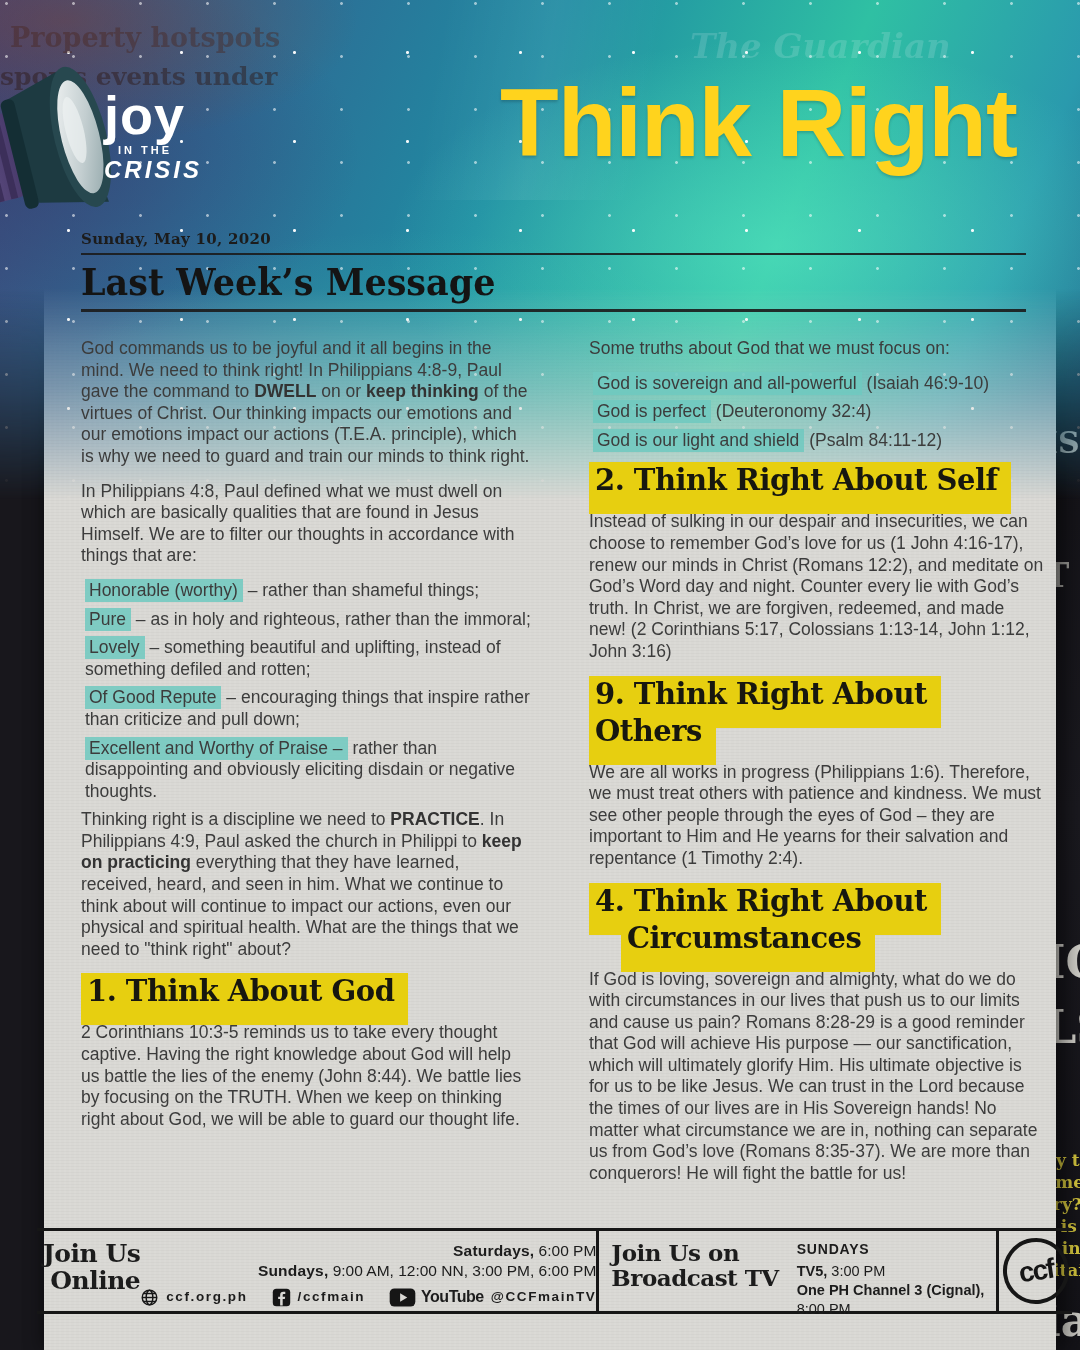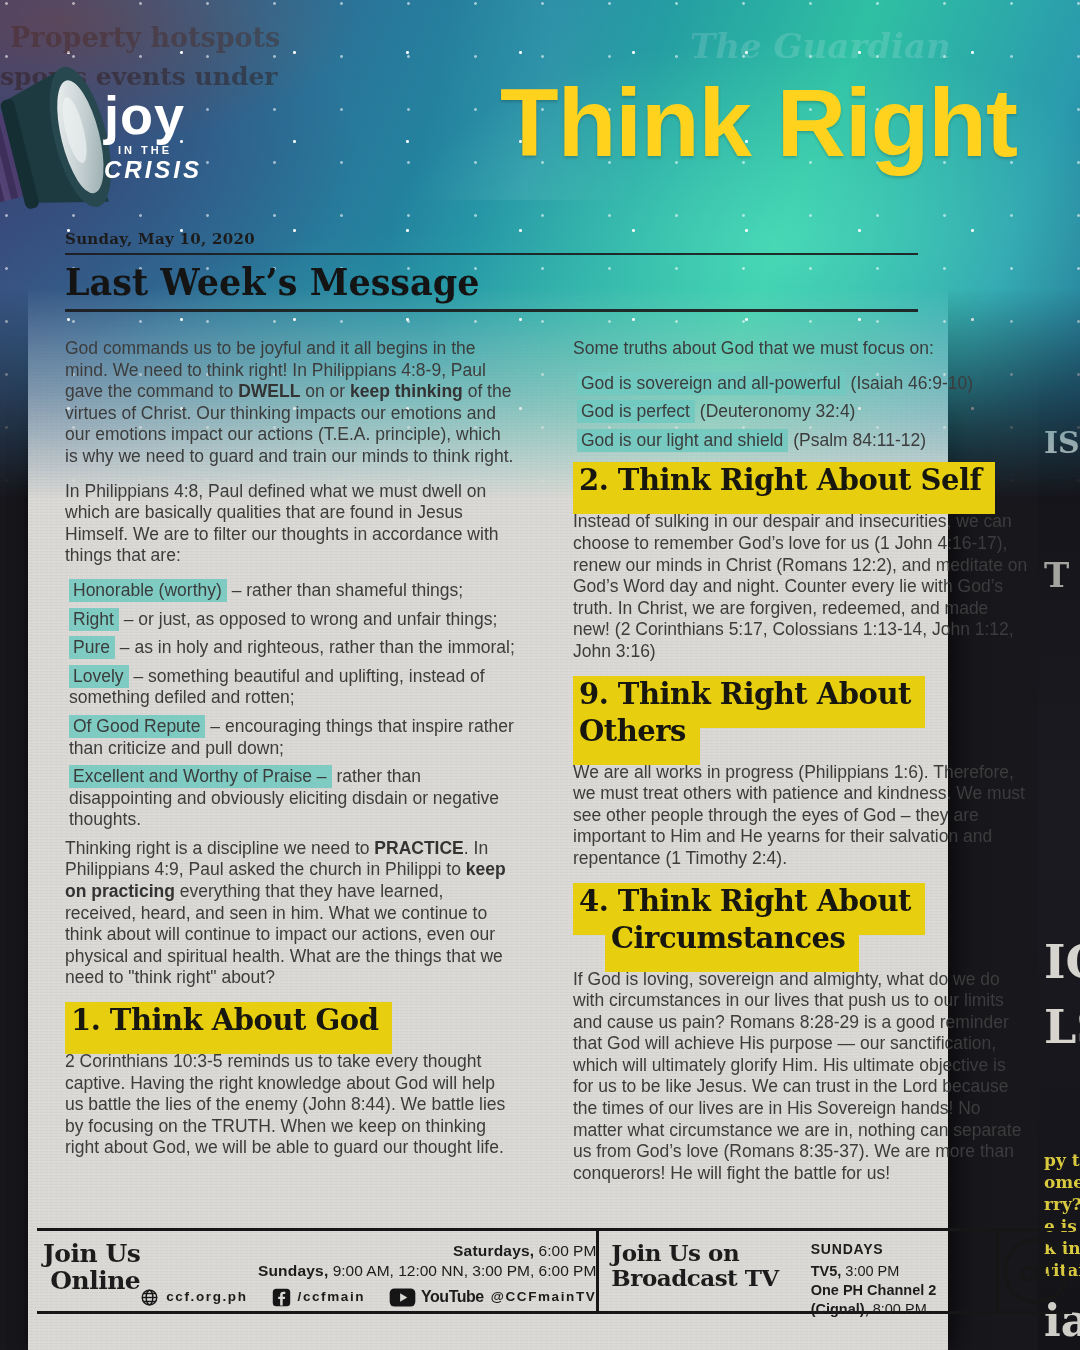--- a/index.html
+++ b/index.html
@@ -16,21 +16,21 @@
   .frag:nth-of-type(4){top:1000px;font-size:46px;color:rgba(235,233,225,.9);}
   .frag:nth-of-type(5){top:1150px;font-size:17px;color:#d8c93f;}
   .frag:nth-of-type(6){top:1172px;font-size:17px;color:#d8c93f;}
   .frag:nth-of-type(7){top:1194px;font-size:17px;color:#d8c93f;}
   .frag:nth-of-type(8){top:1216px;font-size:17px;color:#d8c93f;}
   .frag:nth-of-type(9){top:1238px;font-size:17px;color:#d8c93f;}
   .frag:nth-of-type(10){top:1260px;font-size:17px;color:#d8c93f;}
   .frag:nth-of-type(11){top:1295px;font-size:44px;color:rgba(240,238,230,.85);}
 
   
-  .paper{position:absolute;left:28px;top:190px;width:920px;height:1160px;
+  .paper{position:absolute;left:44px;top:190px;width:1012px;height:1160px;
     background-color:#d9d8d4;
     background-image:
       repeating-linear-gradient(0deg,rgba(0,0,0,.022) 0 1px,transparent 1px 3px),
       repeating-linear-gradient(90deg,rgba(255,255,255,.05) 0 2px,transparent 2px 5px);
     box-shadow:10px 0 22px rgba(0,0,0,.5), -6px 0 14px rgba(0,0,0,.25);}
 
   
   .aurora{position:absolute;left:0;top:0;width:1080px;height:515px;z-index:2;pointer-events:none;
     background:
       radial-gradient(ellipse 420px 180px at 6% 4%,rgba(135,62,44,.42),transparent 70%),
@@ -86,21 +86,21 @@
     color:#17170f;margin:11px 0 12px;letter-spacing:-.5px;}
   mark.hl-yellow{background:#e7cf10;color:inherit;padding:1px 14px 17px 6px;
     box-decoration-break:clone;text-align:right;-webkit-box-decoration-break:clone;}
   mark.hl-yellow.ind{margin-left:32px;}
 
   
   .footer{position:absolute;left:37px;right:8px;bottom:36px;height:80px;z-index:3;
     border-top:3px solid #161616;border-bottom:3px solid #161616;display:flex;color:#1c1c1c;}
   .fcell{display:flex;align-items:flex-start;}
   .fcell.c1{flex:0 0 459px;padding:9px 0 0 6px;text-align:right;}
-  .fcell.c2{flex:0 0 385px;border-left:3px solid #161616;padding:9px 0 0 12px;gap:32px;}
+  .fcell.c2{flex:0 0 385px;border-left:3px solid #161616;padding:9px 0 0 12px;gap:18px;}
   .fcell.c3{flex:1;border-left:3px solid #161616;align-items:center;justify-content:center;}
   .ftitle{font-family:"DejaVu Serif",serif;font-weight:bold;font-size:25px;line-height:27px;
     letter-spacing:-.5px;white-space:nowrap;}
   .fcell.c2 .ftitle{font-size:23px;line-height:25px;}
   .sched{font-size:15.5px;line-height:20px;padding-top:1px;}
   .sched b{letter-spacing:.2px;}
   .tv-sched{font-size:14.5px;line-height:19px;padding-top:0;}
   .tv-days{font-weight:bold;font-size:14px;letter-spacing:.8px;margin-bottom:3px;}
   .icons-row{display:flex;align-items:center;gap:24px;margin-top:6px;
     font-size:13.5px;font-weight:bold;letter-spacing:1.6px;}
@@ -135,21 +135,20 @@
         <div class="date">Sunday, May 10, 2020</div>
         <div class="rule"></div>
         <div class="mast-title">Last Week’s Message</div>
         <div class="rule thick"></div>
       </div>
       <div class="cols">
         <div class="col">
             <p class="bp"><span>God commands us to be joyful and it all begins in the mind. We need to think right! In Philippians 4:8-9, Paul gave the command to </span><strong>DWELL</strong><span> on or </span><strong>keep thinking</strong><span> of the virtues of Christ. Our thinking impacts our emotions and our emotions impact our actions (T.E.A. principle), which is why we need to guard and train our minds to think right.</span></p>
             <p class="bp"><span>In Philippians 4:8, Paul defined what we must dwell on which are basically qualities that are found in Jesus Himself. We are to filter our thoughts in accordance with things that are:</span></p>
             <p class="bli"><mark class="hl-teal">Honorable (worthy)</mark><span> – rather than shameful things;</span></p>
-            <p class="bli"><mark class="hl-teal">Right</mark><span> – or just, as opposed to wrong and unfair things;</span></p>
             <p class="bli"><mark class="hl-teal">Pure</mark><span> – as in holy and righteous, rather than the immoral;</span></p>
             <p class="bli"><mark class="hl-teal">Lovely</mark><span> – something beautiful and uplifting, instead of something defiled and rotten;</span></p>
             <p class="bli"><mark class="hl-teal">Of Good Repute</mark><span> – encouraging things that inspire rather than criticize and pull down;</span></p>
             <p class="bli"><mark class="hl-teal">Excellent and Worthy of Praise –</mark><span> rather than disappointing and obviously eliciting disdain or negative thoughts.</span></p>
             <p class="bp"><span>Thinking right is a discipline we need to </span><strong>PRACTICE</strong><span>. In Philippians 4:9, Paul asked the church in Philippi to </span><strong>keep on practicing</strong><span> everything that they have learned, received, heard, and seen in him. What we continue to think about will continue to impact our actions, even our physical and spiritual health. What are the things that we need to "think right" about?</span></p>
             <h3 class="shead"><mark class="hl-yellow">1. Think About God</mark></h3>
             <p class="bp"><span>2 Corinthians 10:3-5 reminds us to take every thought captive. Having the right knowledge about God will help us battle the lies of the enemy (John 8:44). We battle lies by focusing on the TRUTH. When we keep on thinking right about God, we will be able to guard our thought life.</span></p>
           </div>
         <div class="col">
             <p class="bp"><span>Some truths about God that we must focus on:</span></p>
@@ -247,21 +246,21 @@
       </div>
     </div>
     <div class="fcell c2">
       <div class="ftitle">
         <span>Join Us on</span><br>
         <span>Broadcast TV</span>
       </div>
       <div class="tv-sched">
         <div class="tv-days">SUNDAYS</div>
         <div><b>TV5,</b><span> 3:00 PM</span></div>
-        <div><b>One PH Channel 2 (Cignal),</b><span> 8:00 PM</span></div>
+        <div><b>One PH Channel 3 (Cignal),</b><span> 8:00 PM</span></div>
       </div>
     </div>
     <div class="fcell c3">
       <div class="ccf-logo">ccf</div>
     </div>
   </div>
 
 </div>
 
 </body></html>

